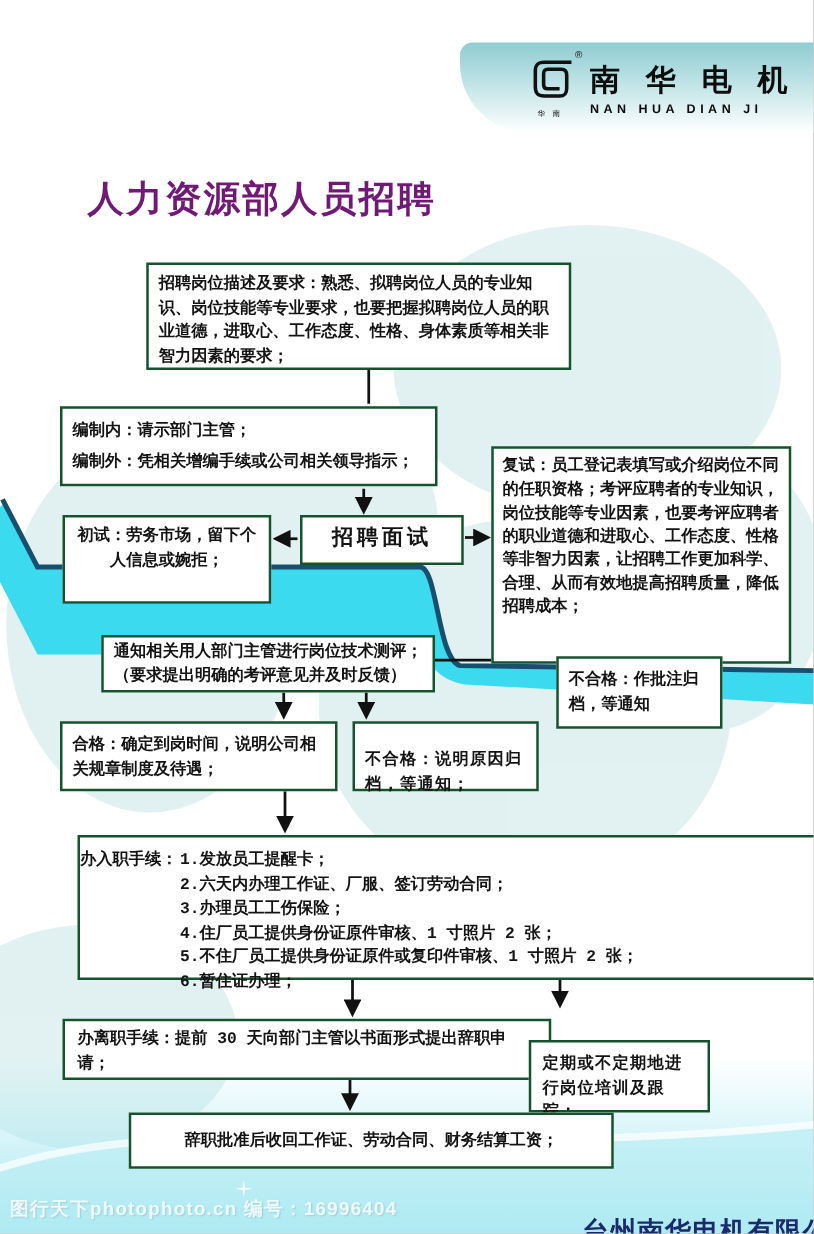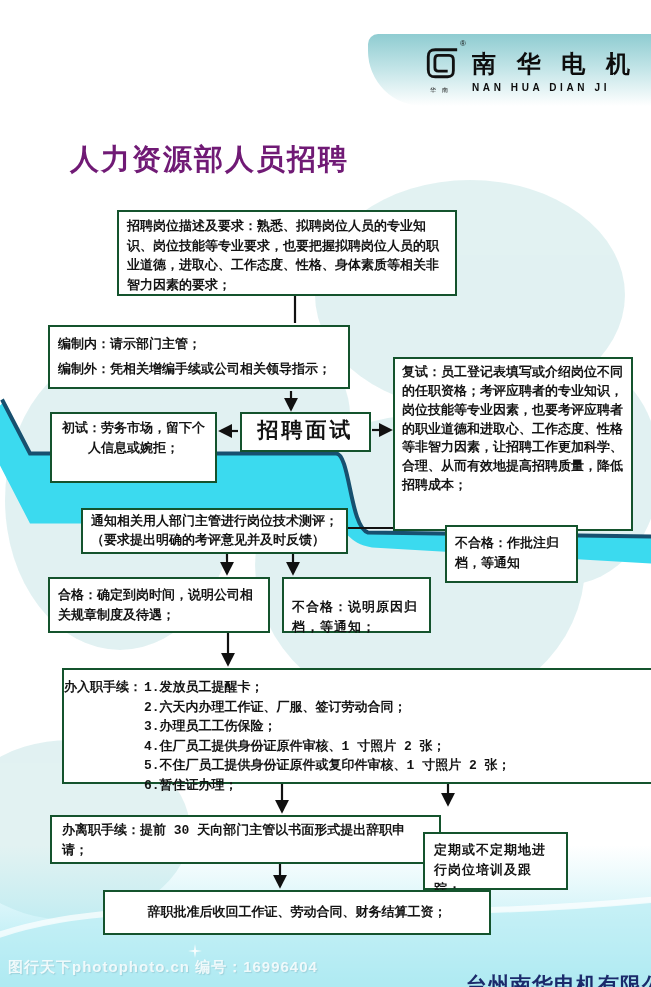--- a/index.html
+++ b/index.html
@@ -19,21 +19,21 @@
       font-size:24px;letter-spacing:7px;color:#0d0d0d;white-space:nowrap;}
   .logo-text-en{font-family:"Liberation Sans","DejaVu Sans",sans-serif;font-weight:700;
       font-size:10px;letter-spacing:3.6px;color:#0d0d0d;margin-top:2px;white-space:nowrap;}
   .page-title{position:absolute;left:70px;top:140px;font-size:29px;font-weight:700;
       color:#701a75;letter-spacing:2px;white-space:nowrap;}
   
   .box{position:absolute;background:#ffffff;border:2px solid #14532d;box-sizing:border-box;
       color:#141414;font-weight:700;font-size:13px;line-height:1.5;padding:5px 8px;font-family:Liberation Mono, monospace;}
   .box p{margin:0;}
   .center-box{display:flex;align-items:center;justify-content:center;}
-  .interview-box{font-size:21px;letter-spacing:3px;font-weight:700;}
+  .interview-box{font-size:17px;letter-spacing:3px;font-weight:700;}
   .onboard{display:flex;gap:2px;}
   .onboard-label{white-space:nowrap;}
   .onboard-items div{white-space:nowrap;}
   .spread{display:flex;flex-direction:column;justify-content:space-around;}
   
   .watermark{position:absolute;left:8px;top:958px;font-family:"Liberation Sans",sans-serif;
       font-size:15px;font-weight:700;color:rgba(255,255,255,.82);letter-spacing:1px;
       text-shadow:1px 1px 1px rgba(140,190,200,.55);}
   .company{position:absolute;left:466px;top:971px;font-size:21px;font-weight:700;
       color:#1b2a6b;letter-spacing:1px;white-space:nowrap;}

